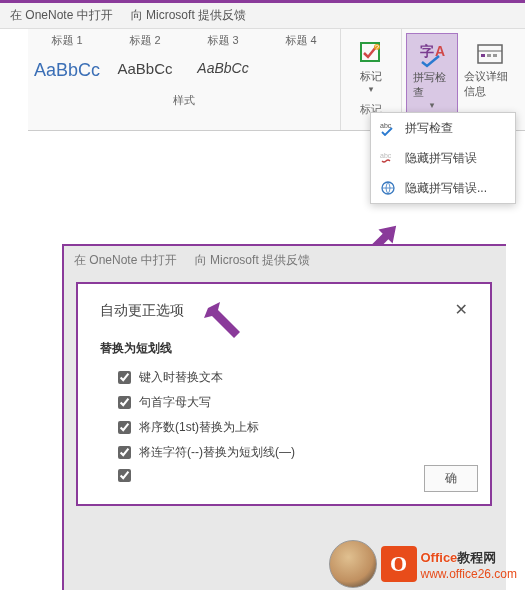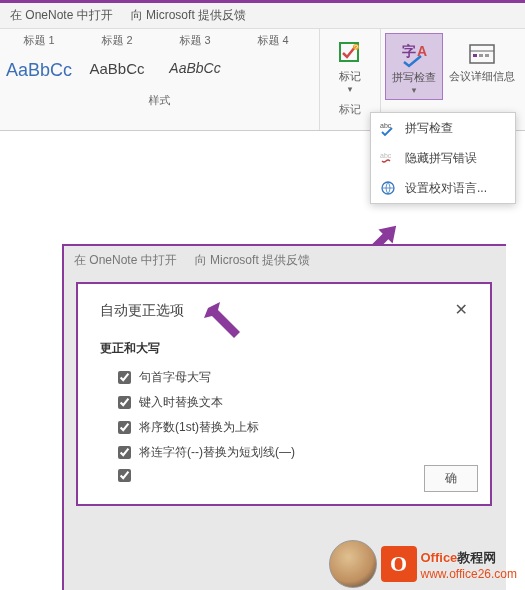--- a/index.html
+++ b/index.html
@@ -1,21 +1,21 @@
 <!DOCTYPE html>
 <html><head>
   <meta charset="utf-8">
   <style>
     * { margin: 0; padding: 0; box-sizing: border-box; font-family: "Microsoft YaHei", "Segoe UI", sans-serif; }
     body { width: 525px; height: 590px; background: #fff; position: relative; overflow: hidden; }
     
     .top-bar { background: #f3f3f3; border-bottom: 1px solid #ddd; padding: 4px 10px; font-size: 12px; color: #555; display: flex; gap: 18px; border-top: 3px solid #8a3a9a; }
     .top-bar span { cursor: pointer; }
     
-    .ribbon { display: flex; background: #f9f9f9; border-bottom: 1px solid #ccc; height: 102px; }
+    .ribbon { display: flex; background: #f9f9f9; border-bottom: 1px solid #ccc; height: 102px; margin-left: 28px; }
     .styles-group { flex: 1; display: flex; flex-direction: column; border-right: 1px solid #ddd; }
     .styles-row { display: flex; padding: 2px 0; }
     .style-item { width: 78px; text-align: center; padding: 2px; font-size: 11px; color: #555; cursor: pointer; }
     .style-label { font-size: 11px; color: #666; }
     .style-preview { font-size: 18px; color: #3b6fb6; padding: 4px 0; }
     .style-preview.h3 { font-size: 15px; color: #444; }
     .style-preview.h4 { font-size: 14px; font-style: italic; color: #444; }
     .group-name { text-align: center; font-size: 11px; color: #666; padding: 4px; }
     
     .cmd-group { display: flex; flex-direction: column; align-items: center; padding: 4px 4px 0; border-right: 1px solid #ddd; }
@@ -155,48 +155,48 @@
       </span>
     <span>隐藏拼写错误</span>
   </div>
   <div class="menu-item">
     <span class="menu-icon">
         <svg width="16" height="16">
           <circle cx="8" cy="8" r="6" fill="none" stroke="#3a7ac0" stroke-width="1.3"></circle>
           <path d="M2 8 h12 M8 2 q-4 6 0 12 M8 2 q4 6 0 12" fill="none" stroke="#3a7ac0" stroke-width="0.8"></path>
         </svg>
       </span>
-    <span>设置校对语言...</span>
+    <span>隐藏拼写错误...</span>
   </div>
 </div>
 
 <div class="arrow-up">
   <svg viewBox="0 0 40 40">
       <path d="M20 2 l-10 15 l6 0 l0 20 l8 0 l0 -20 l6 0 z" fill="#8a3a9a"></path>
     </svg>
 </div>
 
 <div class="dialog-area">
   <div class="dialog-bar">
     <span>在 OneNote 中打开</span>
     <span>向 Microsoft 提供反馈</span>
   </div>
 
   <div class="dialog">
     <div class="dialog-title">自动更正选项</div>
     <div class="dialog-close">✕</div>
 
-    <div class="section-title">更正和大写</div>
+    <div class="section-title">替换为短划线</div>
+    <label class="checkbox-row">
+      <input type="checkbox" checked="" style="">
+      <span>键入时替换文本</span>
+    </label>
     <label class="checkbox-row">
       <input type="checkbox" checked="" style="">
       <span>句首字母大写</span>
-    </label>
-    <label class="checkbox-row">
-      <input type="checkbox" checked="" style="">
-      <span>键入时替换文本</span>
     </label>
 
     <label class="checkbox-row">
       <input type="checkbox" checked="" style="">
       <span>将序数(1st)替换为上标</span>
     </label>
     <label class="checkbox-row">
       <input type="checkbox" checked="" style="">
       <span>将连字符(--)替换为短划线(—)</span>
     </label>

